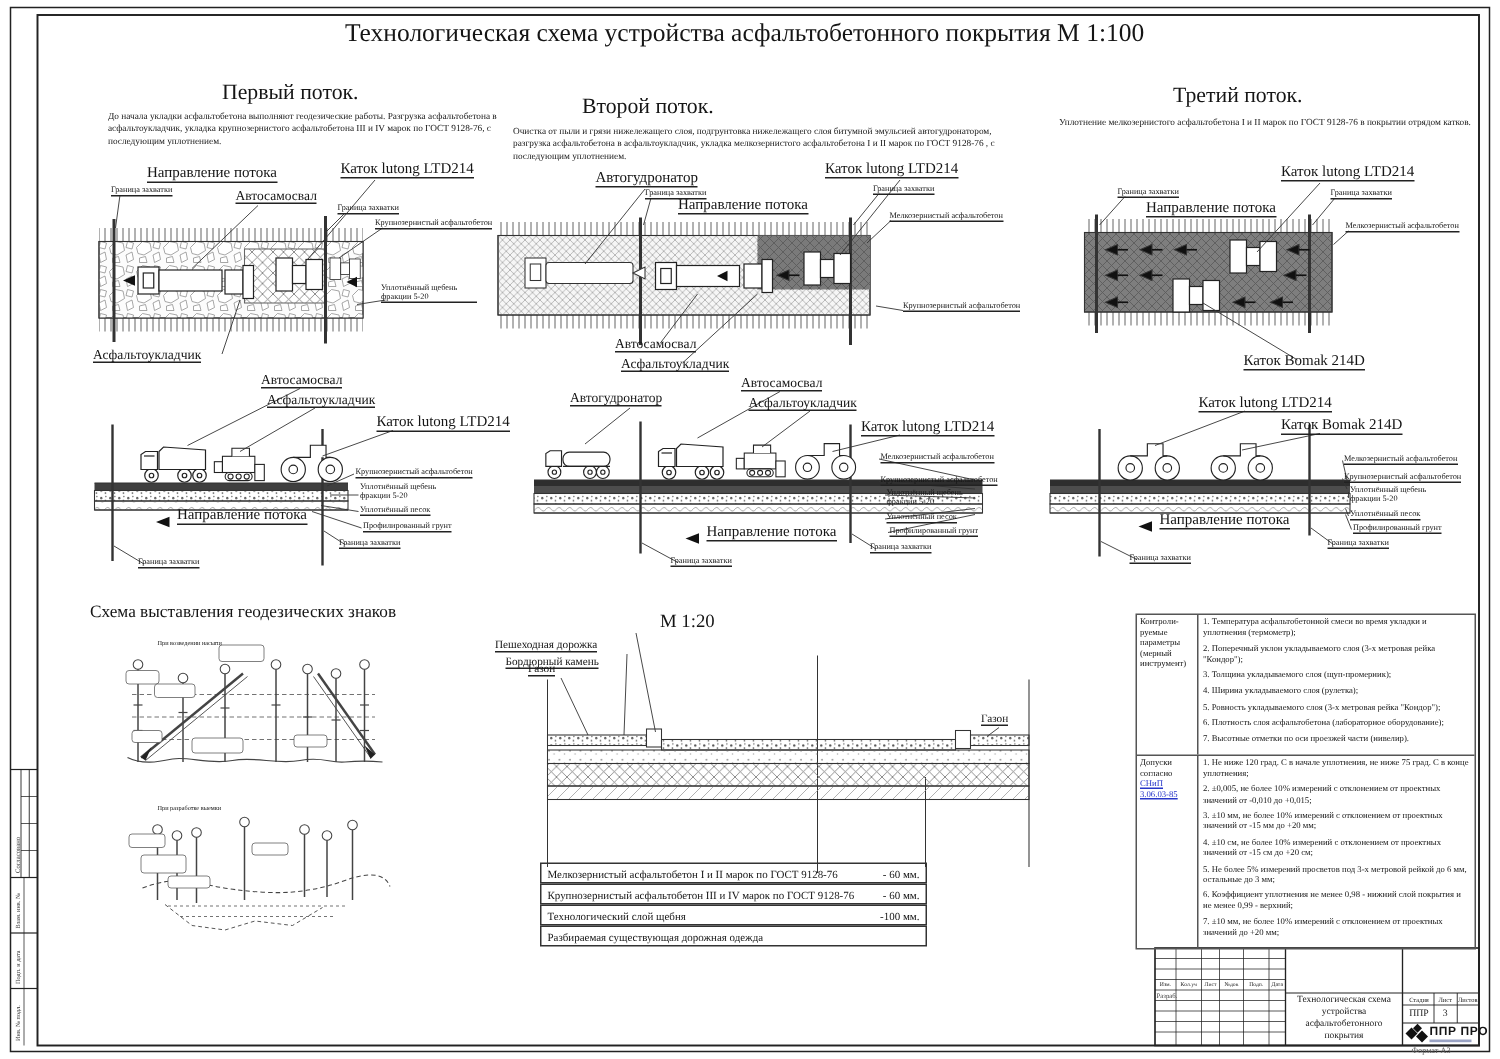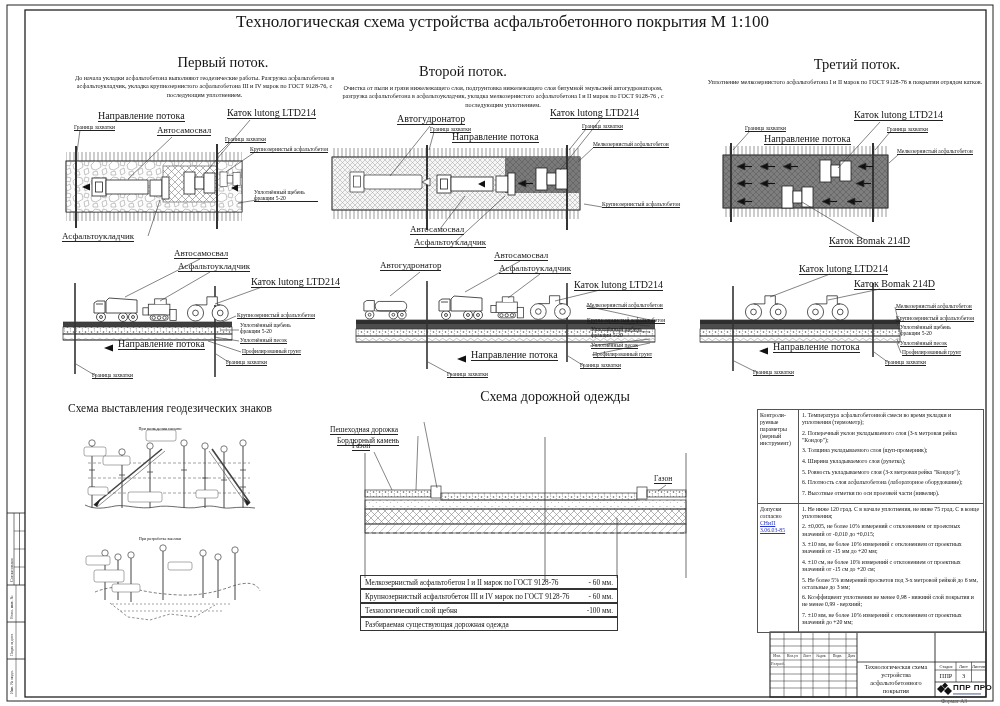--- a/index.html
+++ b/index.html
@@ -1,21 +1,21 @@
 <!DOCTYPE html>
 <html><head>
 <meta charset="utf-8">
 <style>
   html,body{margin:0;padding:0;background:#fff;}
   #sheet{position:relative;width:1000px;height:706px;background:#fff;overflow:hidden;
          font-family:"Liberation Serif",serif;color:#151515;}
   #linework{position:absolute;left:0;top:0;}
   .lbl{position:absolute;white-space:nowrap;line-height:1.12;color:#151515;}
   .wrap{white-space:normal;}
-  .c{text-align:center;}
+  .c{}
   .u{border-bottom:0.8px solid #222;padding-bottom:0;}
   .fs17{font-size:17px;}
   .fs15{font-size:14.5px;}
   .fs14{font-size:14px;}
   .fs13{font-size:12.5px;}
   .fs12{font-size:12px;}
   .fs11{font-size:11.5px;}
   .fs10{font-size:10px;}
   .fs9{font-size:9px;}
   .fs8{font-size:7.5px;}
@@ -510,21 +510,21 @@
 <div class="lbl fs55 u" style="left:900px;top:340px;">Уплотнённый песок</div>
 <div class="lbl fs55 u" style="left:902px;top:349px;">Профилированный грунт</div>
 <div class="lbl fs10 u" style="left:773px;top:341px;">Направление потока</div>
 <div class="lbl fs55 u" style="left:885px;top:359px;">Граница захватки</div>
 <div class="lbl fs55 u" style="left:753px;top:369px;">Граница захватки</div>
 
 <div class="lbl fs11 c" style="left:60px;top:402px;width:220px;">Схема выставления геодезических знаков</div>
 <div class="lbl fs4 c" style="left:105px;top:427px;width:110px;">При возведении насыпи</div>
 <div class="lbl fs4 c" style="left:105px;top:537px;width:110px;">При разработке выемки</div>
 
-<div class="lbl fs14 c" style="left:440px;top:389px;width:230px;">Схема дорожной одежды</div>
+<div class="lbl fs13 c" style="left:440px;top:407px;width:230px;">М 1:20</div>
 <div class="lbl fs8 u" style="left:337px;top:412px;margin-top:25px;">Бордюрный камень</div>
 <div class="lbl fs8 u" style="left:330px;top:426px;">Пешеходная дорожка</div>
 <div class="lbl fs8 u" style="left:352px;top:442px;">Газон</div>
 <div class="lbl fs8 u" style="left:654px;top:475px;">Газон</div>
 
 <div class="lrow" style="top:575px;">
   <span>Мелкозернистый асфальтобетон I и II марок по ГОСТ 9128-76</span>
   <span>- 60 мм.</span>
 </div>
 <div class="lrow" style="top:589px;">

